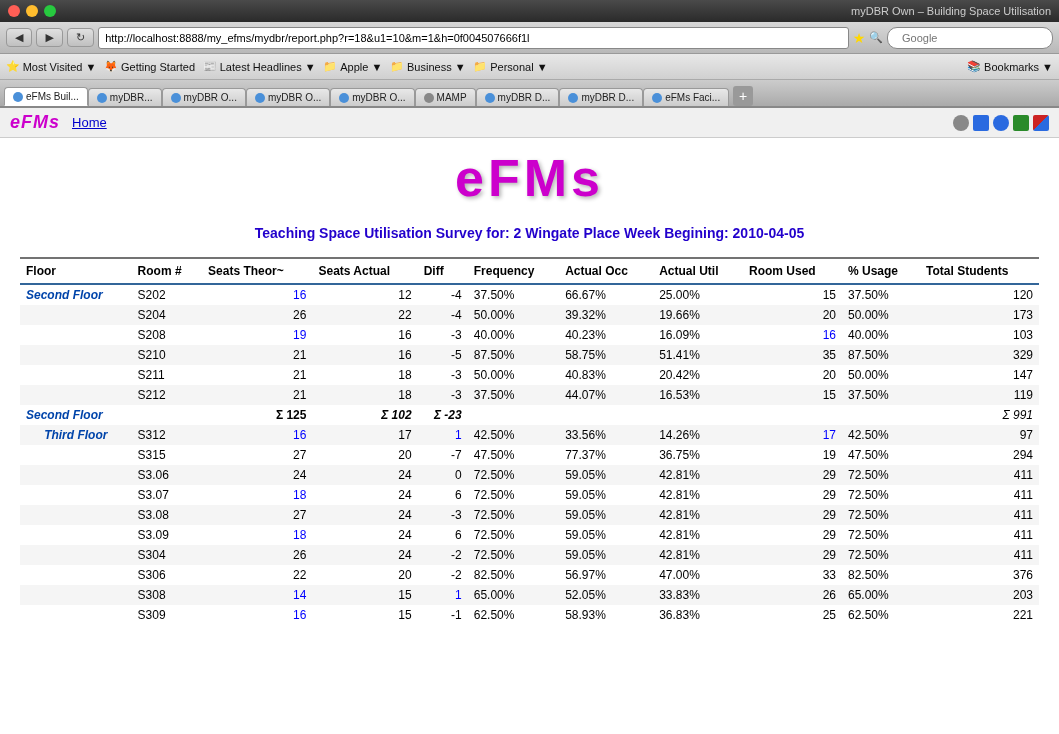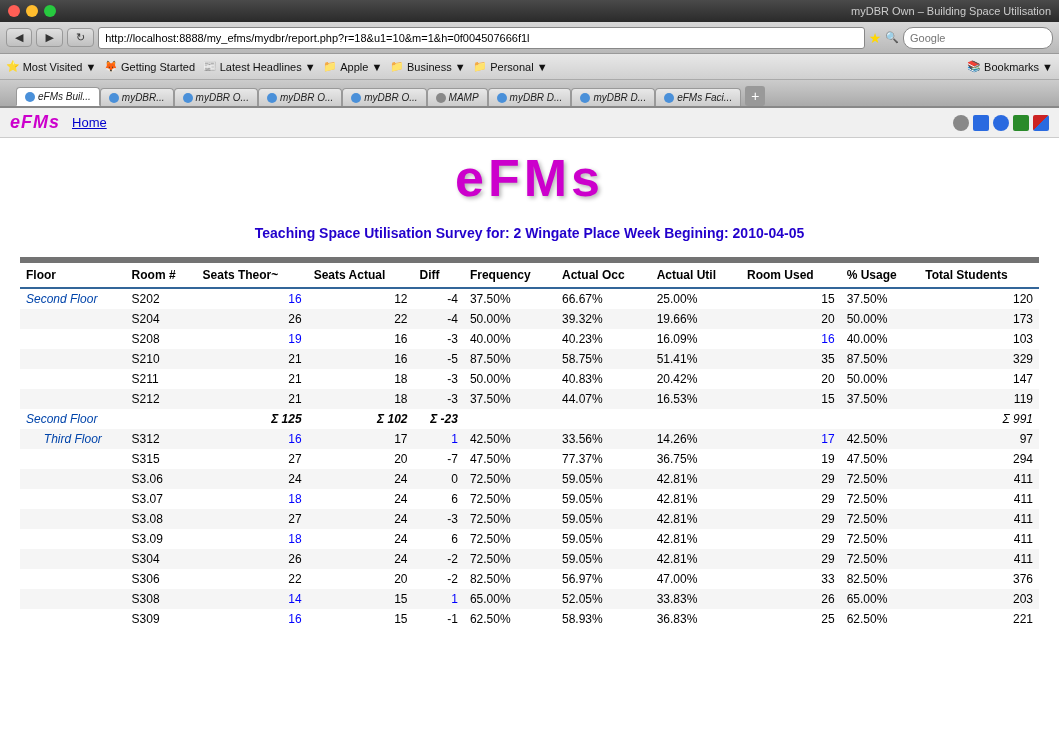--- a/index.html
+++ b/index.html
@@ -48,26 +48,26 @@
       flex: 1;
       background: #fff;
       border: 1px solid #888;
       border-radius: 3px;
       height: 22px;
       padding: 0 6px;
       font-size: 11px;
       color: #000;
     }
     .search-bar {
-      width: 150px;
+      width: 166px;
       background: #fff;
       border: 1px solid #888;
       border-radius: 10px;
       height: 22px;
-      padding: 0 6px;
+      padding: 0 14px;
       font-size: 11px;
     }
 
     
     .bookmarks-bar {
       background: linear-gradient(to bottom, #e8e8e8, #d0d0d0);
       height: 26px;
       display: flex;
       align-items: center;
       padding: 0 6px;
@@ -84,24 +84,23 @@
       color: #111;
       white-space: nowrap;
     }
 
     
     .tabs-bar {
       background: linear-gradient(to bottom, #ccc, #aaa);
       height: 28px;
       display: flex;
       align-items: flex-end;
-      padding: 0 16px;
+      padding: 0 4px;
       overflow: hidden;
       border-bottom: 2px solid #888;
-      font-style: italic;
     }
     .tab {
       background: linear-gradient(to bottom, #e8e8e8, #ccc);
       border: 1px solid #999;
       border-bottom: none;
       border-radius: 4px 4px 0 0;
       padding: 3px 8px;
       font-size: 10px;
       cursor: pointer;
       white-space: nowrap;
@@ -201,21 +200,21 @@
       padding: 0 20px;
     }
 
     
     .data-table {
       width: 100%;
       border-collapse: collapse;
       font-size: 12px;
     }
     .data-table thead tr {
-      border-top: 6px solid #737373;
+      border-top: 2px solid #737373;
       border-bottom: 2px solid #336699;
     }
     .data-table th {
       text-align: left;
       padding: 5px 6px;
       font-weight: bold;
       color: #000;
       white-space: nowrap;
     }
     .data-table td {
@@ -225,21 +224,21 @@
     .data-table tr:nth-child(even) td {
       background: #f5f5f5;
     }
     .data-table tr:nth-child(odd) td {
       background: #fff;
     }
     .num-col { text-align: right; }
     .floor-label {
       font-style: italic;
       color: #0044aa;
-      font-weight: normal;
+      font-weight: bold;
     }
     .url-star { color: gold; font-size: 14px; }
   </style>
 </head>
 <body>
 
 <div class="browser-titlebar">
   <span class="browser-btn btn-close"></span>
   <span class="browser-btn btn-min"></span>
   <span class="browser-btn btn-max"></span>
@@ -443,21 +442,21 @@
           <td>37.50%</td>
           <td>44.07%</td>
           <td>16.53%</td>
           <td class="num-col">15</td>
           <td>37.50%</td>
           <td class="num-col">119</td>
         </tr>
         <tr style="background: rgb(255, 255, 255);">
           <td class="floor-label" style="font-style:italic;color:#0044aa;">Second Floor</td>
           <td></td>
-          <td class="num-col" style="font-style:italic;font-weight:bold;">Σ 125</td>
+          <td class="num-col" style="font-weight:bold;">Σ 125</td>
           <td class="num-col" style="font-style:italic;font-weight:bold;">Σ 102</td>
           <td class="num-col" style="font-style:italic;font-weight:bold;">Σ -23</td>
           <td></td>
           <td></td>
           <td></td>
           <td></td>
           <td></td>
           <td class="num-col" style="font-style:italic;font-weight:normal;">Σ 991</td>
         </tr>
         <tr>

